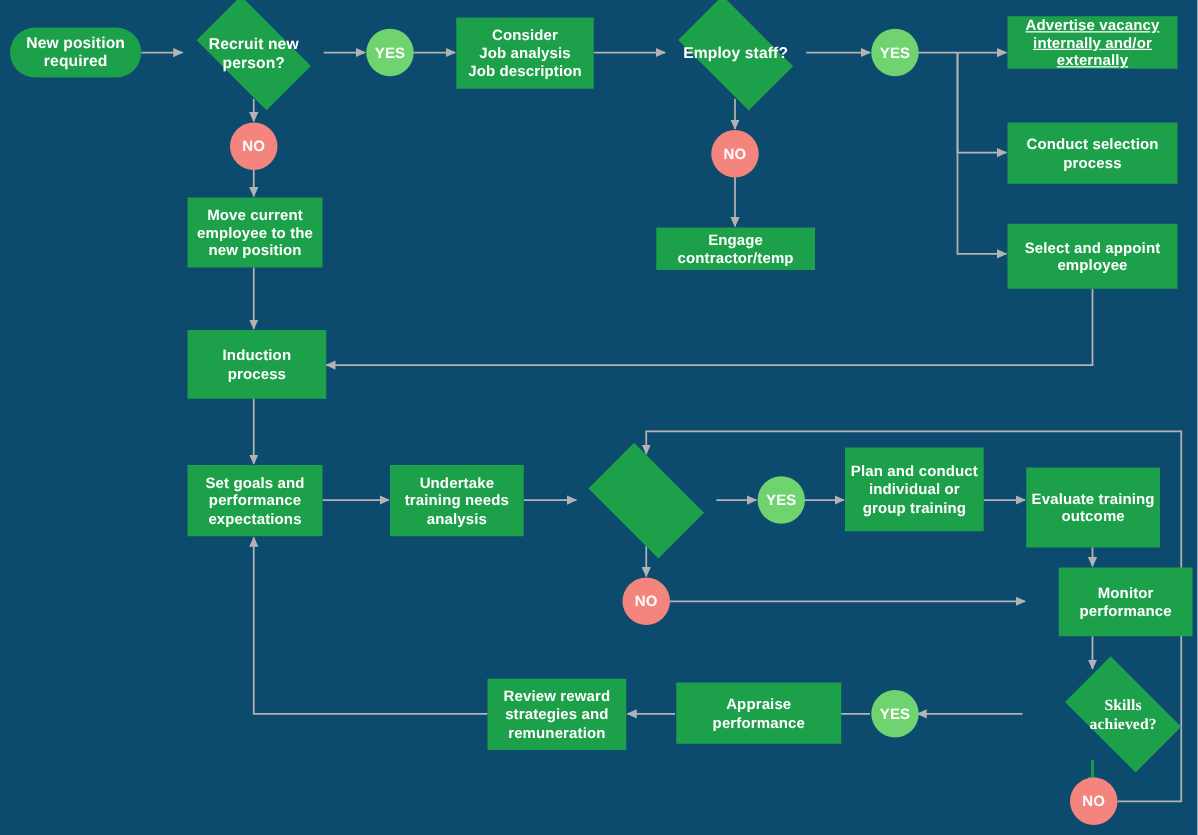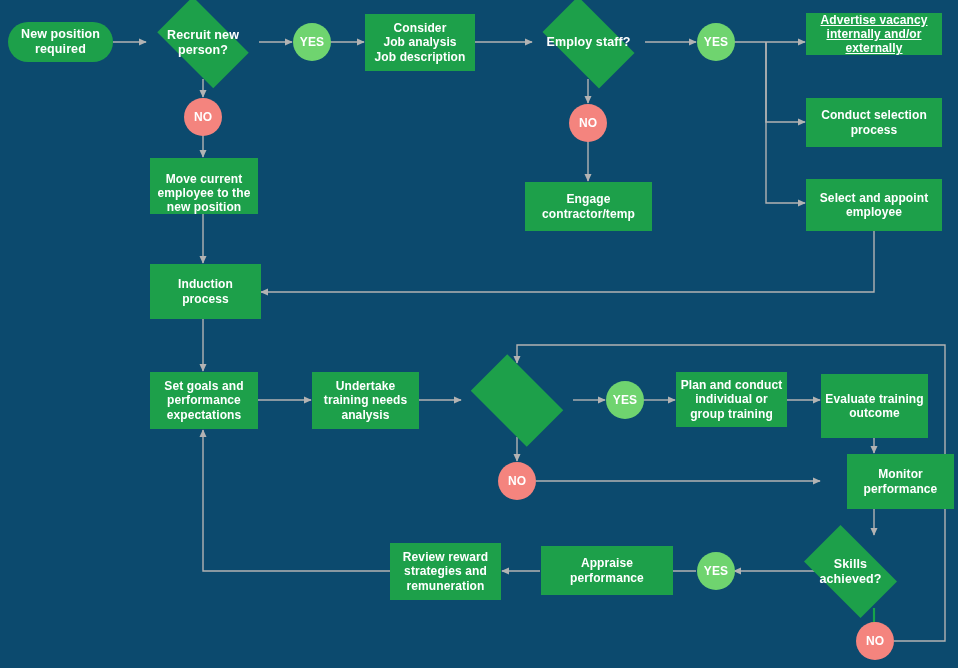--- a/index.html
+++ b/index.html
@@ -204,26 +204,26 @@
   <div class="node proc" style="left:806px; top:98px; width:136px; height:49px;">
     <span class="lbl">Conduct selection
 process</span>
   </div>
 
   <div class="node proc" style="left:806px; top:179px; width:136px; height:52px;">
     <span class="lbl">Select and appoint
 employee</span>
   </div>
 
-  <div class="node proc" style="left:525px; top:182px; width:127px; height:49px;">
+  <div class="node proc" style="left:525px; top:182px; width:127px; height:34px;">
     <span class="lbl">Engage
 contractor/temp</span>
   </div>
 
-  <div class="node proc" style="left:150px; top:158px; width:108px; height:56px;align-items:flex-end;">
+  <div class="node proc" style="left:150px; top:158px; width:108px; height:56px;">
     <span class="lbl">Move current
 employee to the
 new position</span>
   </div>
 
   <div class="node proc" style="left:150px; top:264px; width:111px; height:55px;">
     <span class="lbl">Induction process</span>
   </div>
 
   <div class="node proc" style="left:150px; top:372px; width:108px; height:57px;">
@@ -243,37 +243,37 @@
   </div>
 
   <div class="node conn yes" style="left:606px; top:381px; width:38px; height:38px;">
     <span class="lbl">YES</span>
   </div>
 
   <div class="node conn no" style="left:498px; top:462px; width:38px; height:38px;">
     <span class="lbl">NO</span>
   </div>
 
-  <div class="node proc" style="left:676px; top:372px; width:111px; height:55px;text-align:center;">
+  <div class="node proc" style="left:676px; top:358px; width:111px; height:67px;text-align:center;">
     <span class="lbl">Plan and conduct
 individual or
 group training</span>
   </div>
 
   <div class="node proc" style="left:821px; top:374px; width:107px; height:64px;">
     <span class="lbl">Evaluate training
 outcome</span>
   </div>
 
   <div class="node proc" style="left:847px; top:454px; width:107px; height:55px;">
     <span class="lbl">Monitor
 performance</span>
   </div>
 
-  <div class="node dec" style="left:794px; top:535px; width:113px; height:73px;">
+  <div class="node dec" style="left:842px; top:535px; width:113px; height:73px;font-family:Liberation Serif, serif;">
     <span class="diamond-bg"></span>
     <span class="lbl">Skills
 achieved?</span>
   </div>
 
   <div class="node conn yes" style="left:697px; top:552px; width:38px; height:38px;">
     <span class="lbl">YES</span>
   </div>
 
   <div class="node conn no" style="left:856px; top:622px; width:38px; height:38px;">

